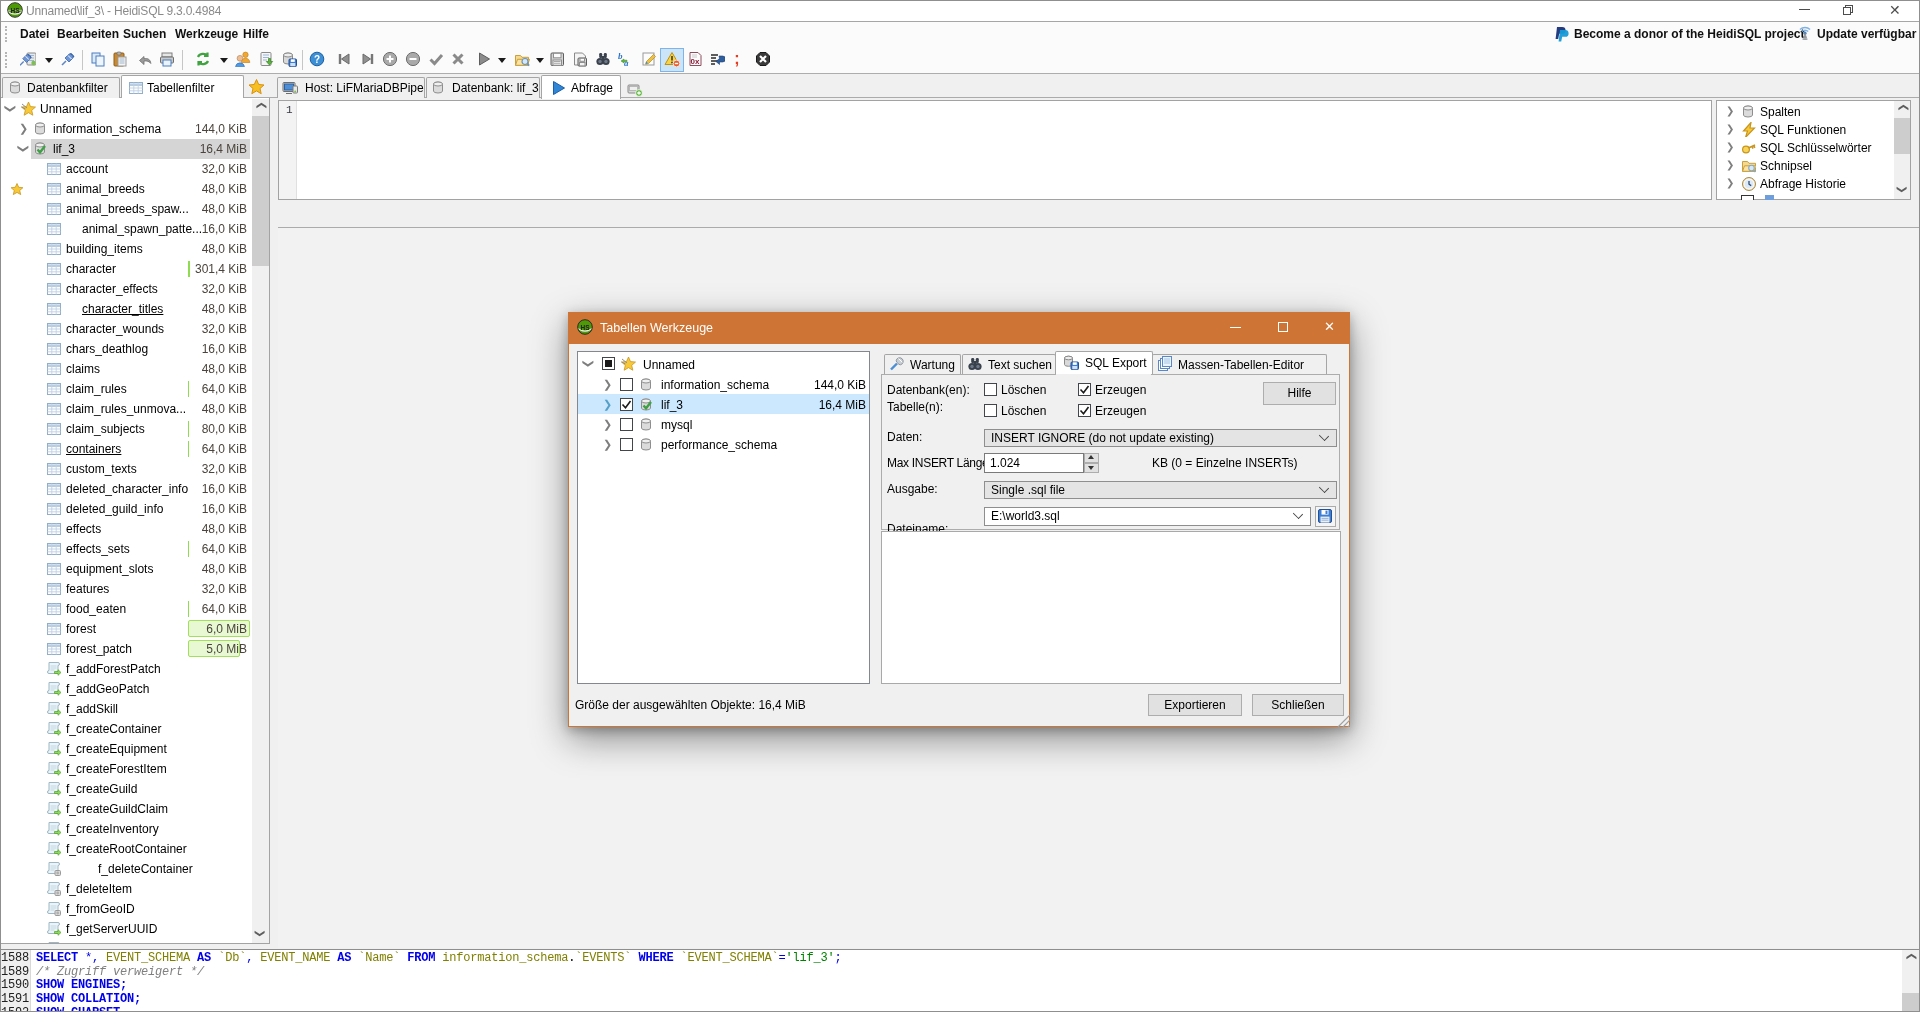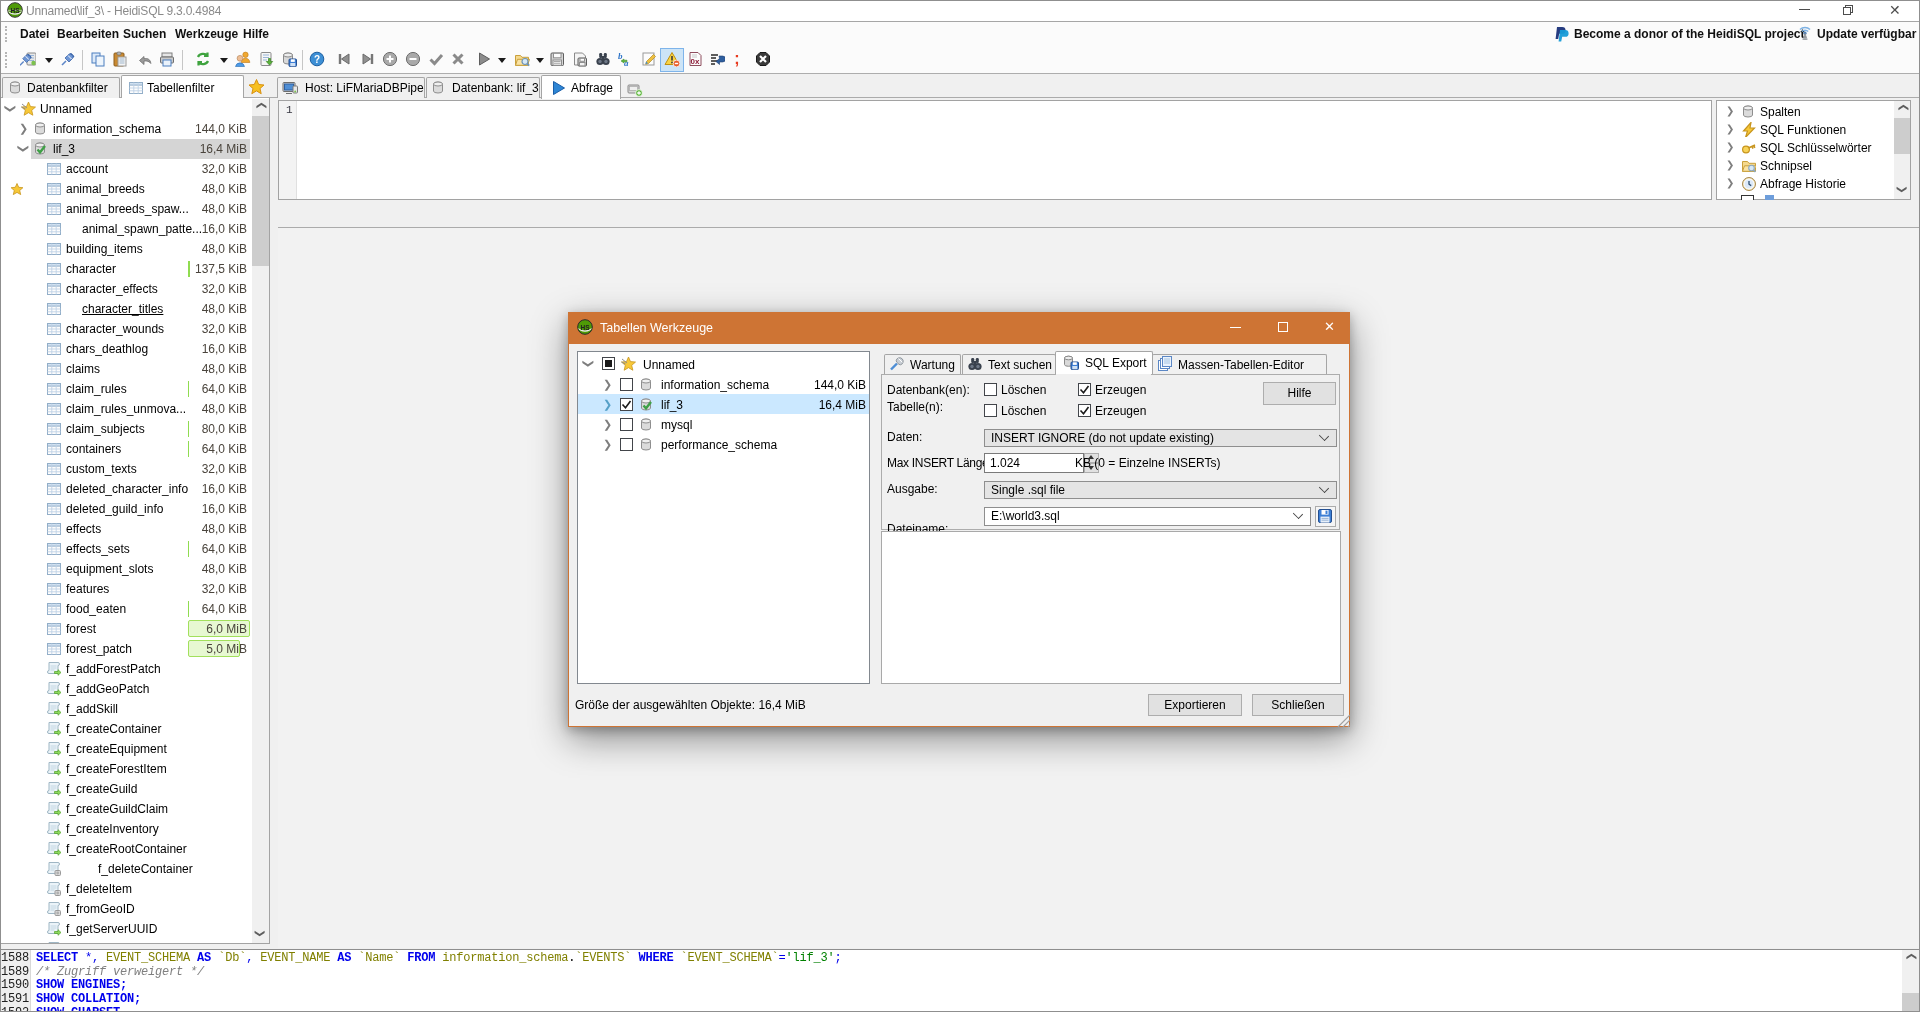--- a/index.html
+++ b/index.html
@@ -352,21 +352,21 @@
 <div class="abs" style="left:150px;top:242px;width:97px;text-align:right;color:#4A443C;">48,0 KiB</div>
 <div class="abs" style="left:46px;top:261px;"><svg width="16" height="16" viewBox="0 0 16 16">
       <rect x="1.5" y="2.5" width="13" height="11" fill="#FDFDFD" stroke="#92AEC8"></rect>
       <rect x="1.5" y="2.5" width="13" height="2.6" fill="#D2E2F2" stroke="#92AEC8"></rect>
       <path d="M1.5 8 h13 M1.5 10.8 h13 M5.8 2.5 v11 M10.2 2.5 v11" stroke="#BFD3E6" stroke-width="0.9"></path>
     </svg></div>
 <div class="abs trow" style="top:259px;">
     <span class="nm" style="left:66px;">character</span>
   </div>
 <div class="abs" style="left:188px;top:261px;width:2px;height:16px;background:#90DC50;"></div>
-<div class="abs" style="left:150px;top:262px;width:97px;text-align:right;color:#4A443C;">137,5 KiB</div>
+<div class="abs" style="left:150px;top:262px;width:97px;text-align:right;color:#4A443C;">301,4 KiB</div>
 <div class="abs" style="left:46px;top:281px;"><svg width="16" height="16" viewBox="0 0 16 16">
       <rect x="1.5" y="2.5" width="13" height="11" fill="#FDFDFD" stroke="#92AEC8"></rect>
       <rect x="1.5" y="2.5" width="13" height="2.6" fill="#D2E2F2" stroke="#92AEC8"></rect>
       <path d="M1.5 8 h13 M1.5 10.8 h13 M5.8 2.5 v11 M10.2 2.5 v11" stroke="#BFD3E6" stroke-width="0.9"></path>
     </svg></div>
 <div class="abs trow" style="top:279px;">
     <span class="nm" style="left:66px;">character_effects</span>
   </div>
 <div class="abs" style="left:150px;top:282px;width:97px;text-align:right;color:#4A443C;">32,0 KiB</div>
 <div class="abs" style="left:46px;top:301px;"><svg width="16" height="16" viewBox="0 0 16 16">
@@ -433,21 +433,21 @@
     <span class="nm" style="left:66px;">claim_subjects</span>
   </div>
 <div class="abs" style="left:188px;top:421px;width:1px;height:16px;background:#90DC50;"></div>
 <div class="abs" style="left:150px;top:422px;width:97px;text-align:right;color:#4A443C;">80,0 KiB</div>
 <div class="abs" style="left:46px;top:441px;"><svg width="16" height="16" viewBox="0 0 16 16">
       <rect x="1.5" y="2.5" width="13" height="11" fill="#FDFDFD" stroke="#92AEC8"></rect>
       <rect x="1.5" y="2.5" width="13" height="2.6" fill="#D2E2F2" stroke="#92AEC8"></rect>
       <path d="M1.5 8 h13 M1.5 10.8 h13 M5.8 2.5 v11 M10.2 2.5 v11" stroke="#BFD3E6" stroke-width="0.9"></path>
     </svg></div>
 <div class="abs trow" style="top:439px;">
-    <span class="nm" style="left:66px;">containers</span>
+    <span class="nm" style="left:66px;text-decoration:underline;">containers</span>
   </div>
 <div class="abs" style="left:188px;top:441px;width:1px;height:16px;background:#90DC50;"></div>
 <div class="abs" style="left:150px;top:442px;width:97px;text-align:right;color:#4A443C;">64,0 KiB</div>
 <div class="abs" style="left:46px;top:461px;"><svg width="16" height="16" viewBox="0 0 16 16">
       <rect x="1.5" y="2.5" width="13" height="11" fill="#FDFDFD" stroke="#92AEC8"></rect>
       <rect x="1.5" y="2.5" width="13" height="2.6" fill="#D2E2F2" stroke="#92AEC8"></rect>
       <path d="M1.5 8 h13 M1.5 10.8 h13 M5.8 2.5 v11 M10.2 2.5 v11" stroke="#BFD3E6" stroke-width="0.9"></path>
     </svg></div>
 <div class="abs trow" style="top:459px;">
     <span class="nm" style="left:66px;">custom_texts</span>
@@ -840,21 +840,21 @@
     </svg></div>
 <div class="abs" style="left:1095px;top:404px;z-index:12;">Erzeugen</div>
 <div class="abs" style="left:1263px;top:382px;width:73px;height:23px;background:#E1E1E1;border:1px solid #ADADAD;text-align:center;line-height:21px;z-index:12;">Hilfe</div>
 <div class="abs" style="left:984px;top:429px;width:353px;height:18px;background:#E4E4E4;border:1px solid #8E8E8E;line-height:16px;padding-left:6px;white-space:nowrap;overflow:hidden;z-index:12;">INSERT IGNORE (do not update existing)</div>
 <div class="abs" style="left:1320px;top:432px;width:8px;height:8px;border-right:1.6px solid #444;border-bottom:1.6px solid #444;transform:rotate(45deg) scale(1,0.8);z-index:12;"></div>
 <div class="abs" style="left:984px;top:453px;width:100px;height:20px;background:#FFF;border:1px solid #7A7A7A;line-height:18px;padding-left:5px;z-index:12;">1.024</div>
 <div class="abs" style="left:1084px;top:453px;width:15px;height:10px;background:#E1E1E1;border:1px solid #ADADAD;z-index:12;"></div>
 <div class="abs" style="left:1084px;top:463px;width:15px;height:10px;background:#E1E1E1;border:1px solid #ADADAD;z-index:12;"></div>
 <div class="abs" style="left:1088px;top:455px;width:0;height:0;border-left:3.5px solid transparent;border-right:3.5px solid transparent;border-bottom:4px solid #333;z-index:12;"></div>
 <div class="abs" style="left:1088px;top:466px;width:0;height:0;border-left:3.5px solid transparent;border-right:3.5px solid transparent;border-top:4px solid #333;z-index:12;"></div>
-<div class="abs" style="left:1075px;top:456px;z-index:12;">KB (0 = Einzelne INSERTs)</div>
+<div class="abs" style="left:1152px;top:456px;z-index:12;">KB (0 = Einzelne INSERTs)</div>
 <div class="abs" style="left:984px;top:481px;width:353px;height:18px;background:#E4E4E4;border:1px solid #8E8E8E;line-height:16px;padding-left:6px;white-space:nowrap;overflow:hidden;z-index:12;">Single .sql file</div>
 <div class="abs" style="left:1320px;top:484px;width:8px;height:8px;border-right:1.6px solid #444;border-bottom:1.6px solid #444;transform:rotate(45deg) scale(1,0.8);z-index:12;"></div>
 <div class="abs" style="left:984px;top:507px;width:327px;height:19px;background:#FFF;border:1px solid #8E8E8E;line-height:17px;padding-left:6px;white-space:nowrap;overflow:hidden;z-index:12;">E:\world3.sql</div>
 <div class="abs" style="left:1294px;top:510px;width:8px;height:8px;border-right:1.6px solid #444;border-bottom:1.6px solid #444;transform:rotate(45deg) scale(1,0.8);z-index:12;"></div>
 <div class="abs" style="left:1315px;top:506px;width:21px;height:21px;border:1px solid #ACACAC;background:#F5F5F5;z-index:12;"></div>
 <div class="abs" style="left:1317px;top:508px;z-index:12;"><svg width="16" height="16" viewBox="0 0 16 16">
       <rect x="1.5" y="1.5" width="13" height="13" rx="1.5" fill="#3D7FD5" stroke="#244F91"></rect>
       <rect x="4.5" y="2" width="7" height="4.6" fill="#fff"></rect>
       <rect x="8.5" y="2.6" width="2" height="3.4" fill="#3D7FD5"></rect>
       <rect x="3.5" y="8.6" width="9" height="6" fill="#E8F0FA"></rect>

